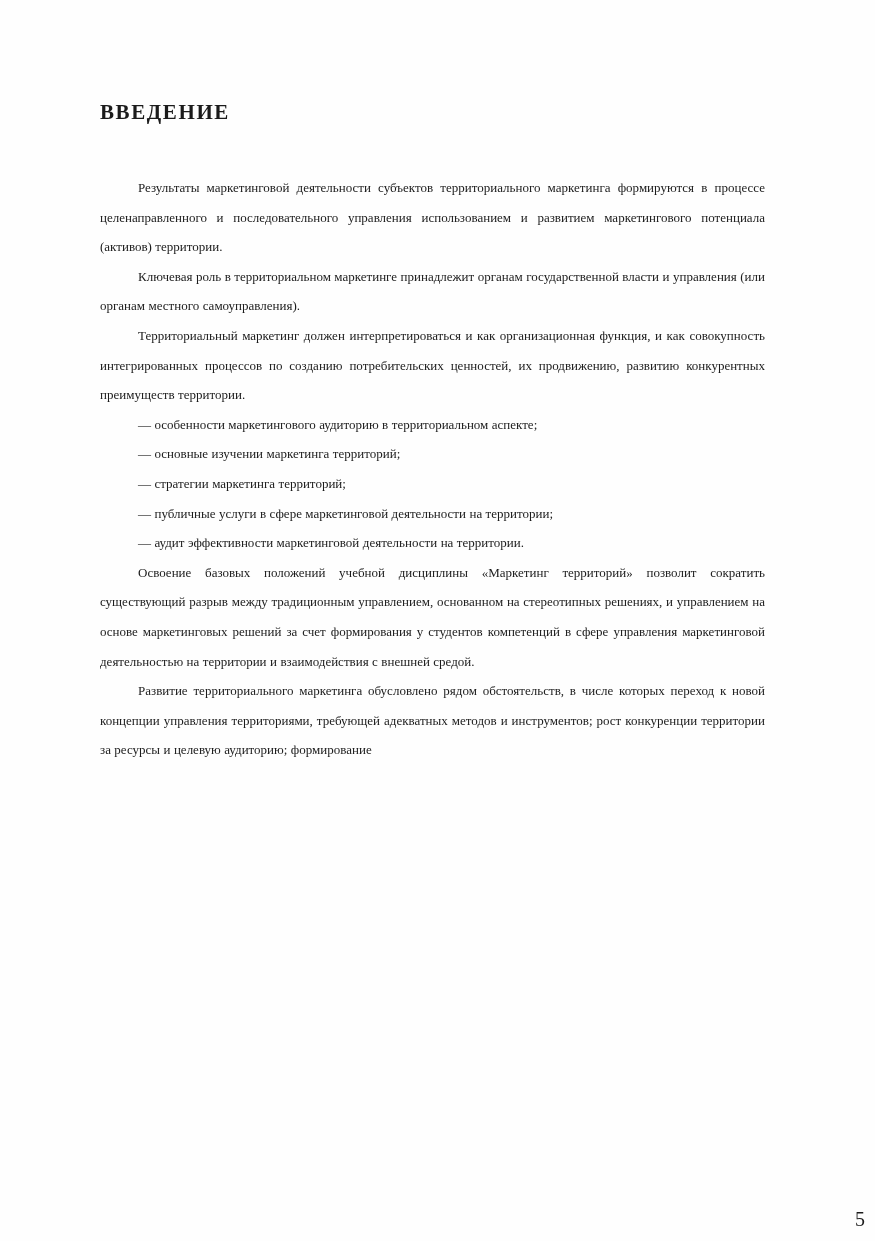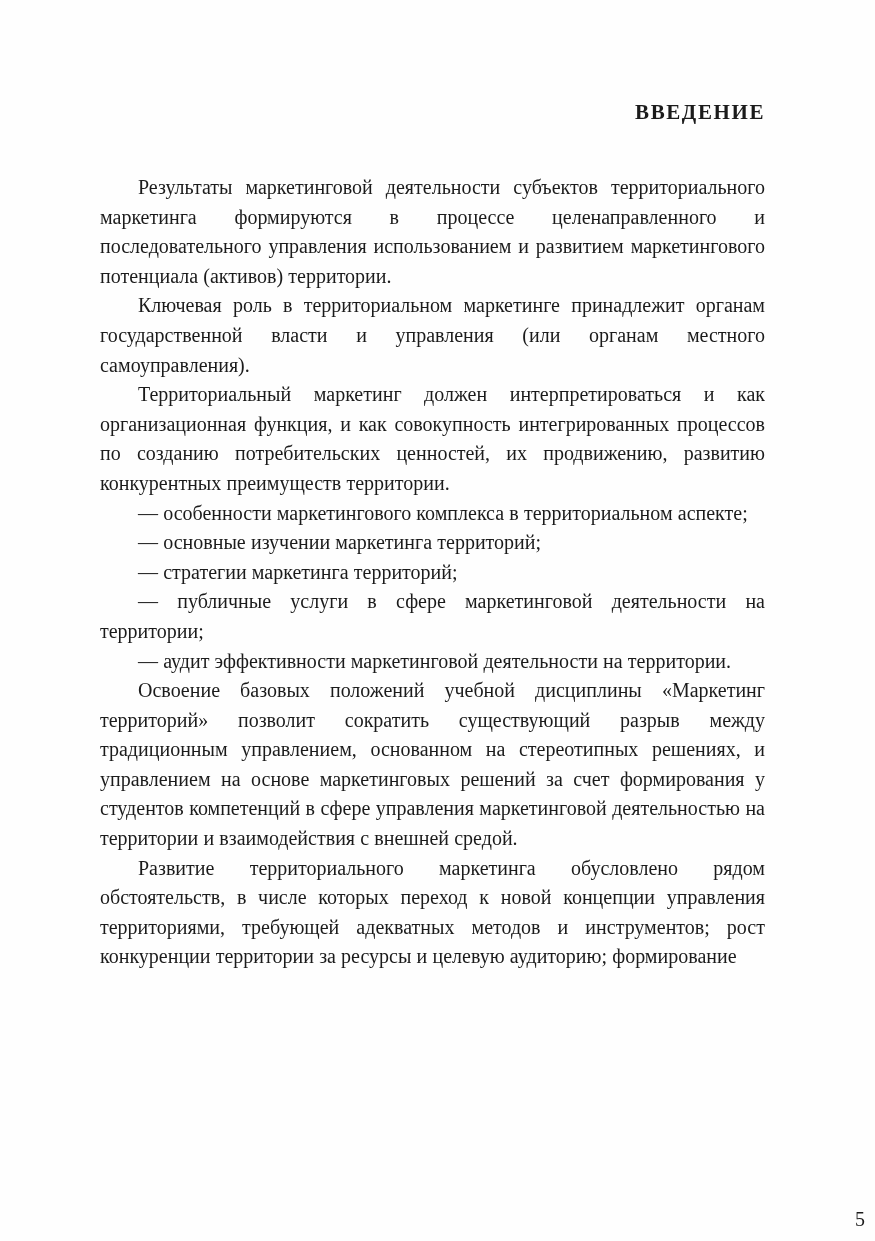--- a/index.html
+++ b/index.html
@@ -23,29 +23,29 @@
     height: 1241px;
     background: #fefefe;
   }
   .content {
     position: absolute;
     left: 100px;
     top: 100px;
     width: 665px;
   }
   .doc-title {
-    text-align: right;
+    text-align: left;
     font-size: 21px;
     font-weight: bold;
     letter-spacing: 1.6px;
     margin: 0 0 48px 0;
     font-family: "Liberation Serif", "DejaVu Serif", serif;
   }
   .para {
-    font-size: 20px;
+    font-size: 13px;
     line-height: 29.6px;
     text-align: justify;
     text-indent: 38px;
     margin: 0;
     hyphens: manual;
     word-spacing: 0.2px;
   }
   .para.dash-item {
     text-indent: 38px;
   }
@@ -63,21 +63,21 @@
 </head>
 <body>
 
 <div class="page">
   <div class="content">
     <h1 class="doc-title">ВВЕДЕНИЕ</h1>
 
     <p class="para">Результаты маркетинговой деятельности субъектов территориального маркетинга формируются в процессе целенаправленного и последовательного управления использованием и развитием маркетингового потенциала (активов) территории.</p>
     <p class="para">Ключевая роль в территориальном маркетинге принадлежит органам государственной власти и управления (или органам местного самоуправления).</p>
     <p class="para">Территориальный маркетинг должен интерпретироваться и как организационная функция, и как совокупность интегрированных процессов по созданию потребительских ценностей, их продвижению, развитию конкурентных преимуществ территории.</p>
-    <p class="para dash-item">— особенности маркетингового комплекса в территориальном аспекте;</p>
+    <p class="para dash-item">— особенности маркетингового аудиторию в территориальном аспекте;</p>
     <p class="para dash-item">— основные изучении маркетинга территорий;</p>
     <p class="para dash-item">— стратегии маркетинга территорий;</p>
     <p class="para dash-item">— публичные услуги в сфере маркетинговой деятельности на территории;</p>
     <p class="para dash-item">— аудит эффективности маркетинговой деятельности на территории.</p>
     <p class="para">Освоение базовых положений учебной дисциплины «Маркетинг территорий» позволит сократить существующий разрыв между традиционным управлением, основанном на стереотипных решениях, и управлением на основе маркетинговых решений за счет формирования у студентов компетенций в сфере управления маркетинговой деятельностью на территории и взаимодействия с внешней средой.</p>
     <p class="para">Развитие территориального маркетинга обусловлено рядом обстоятельств, в числе которых переход к новой концепции управления территориями, требующей адекватных методов и инструментов; рост конкуренции территории за ресурсы и целевую аудиторию; формирование</p>
 
     <div class="page-number">5</div>
   </div>
 </div>

